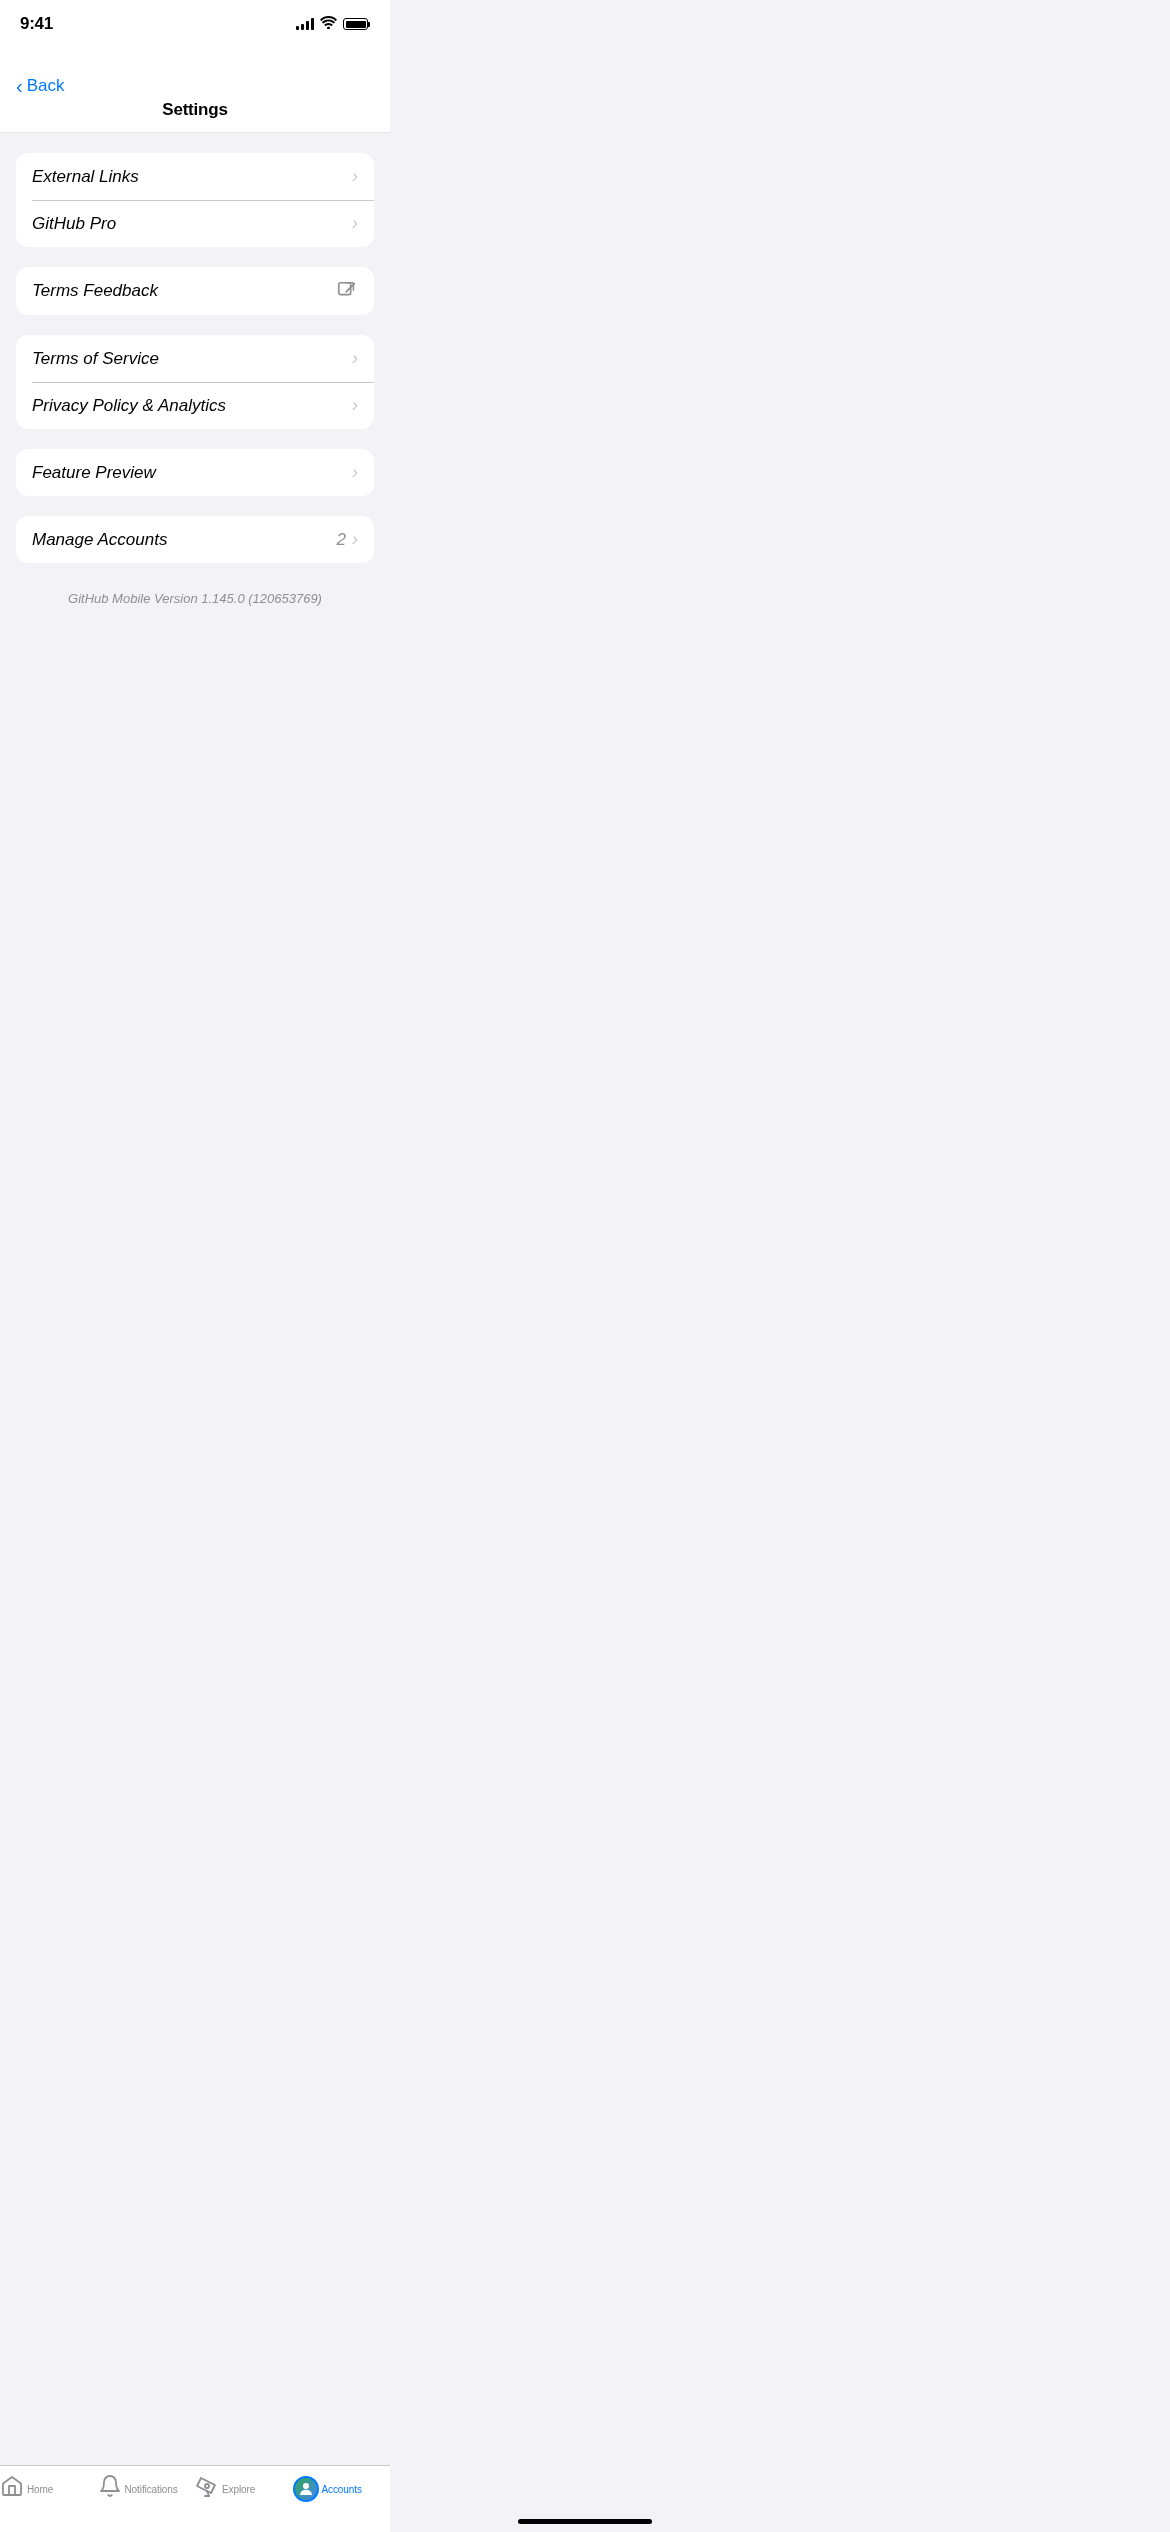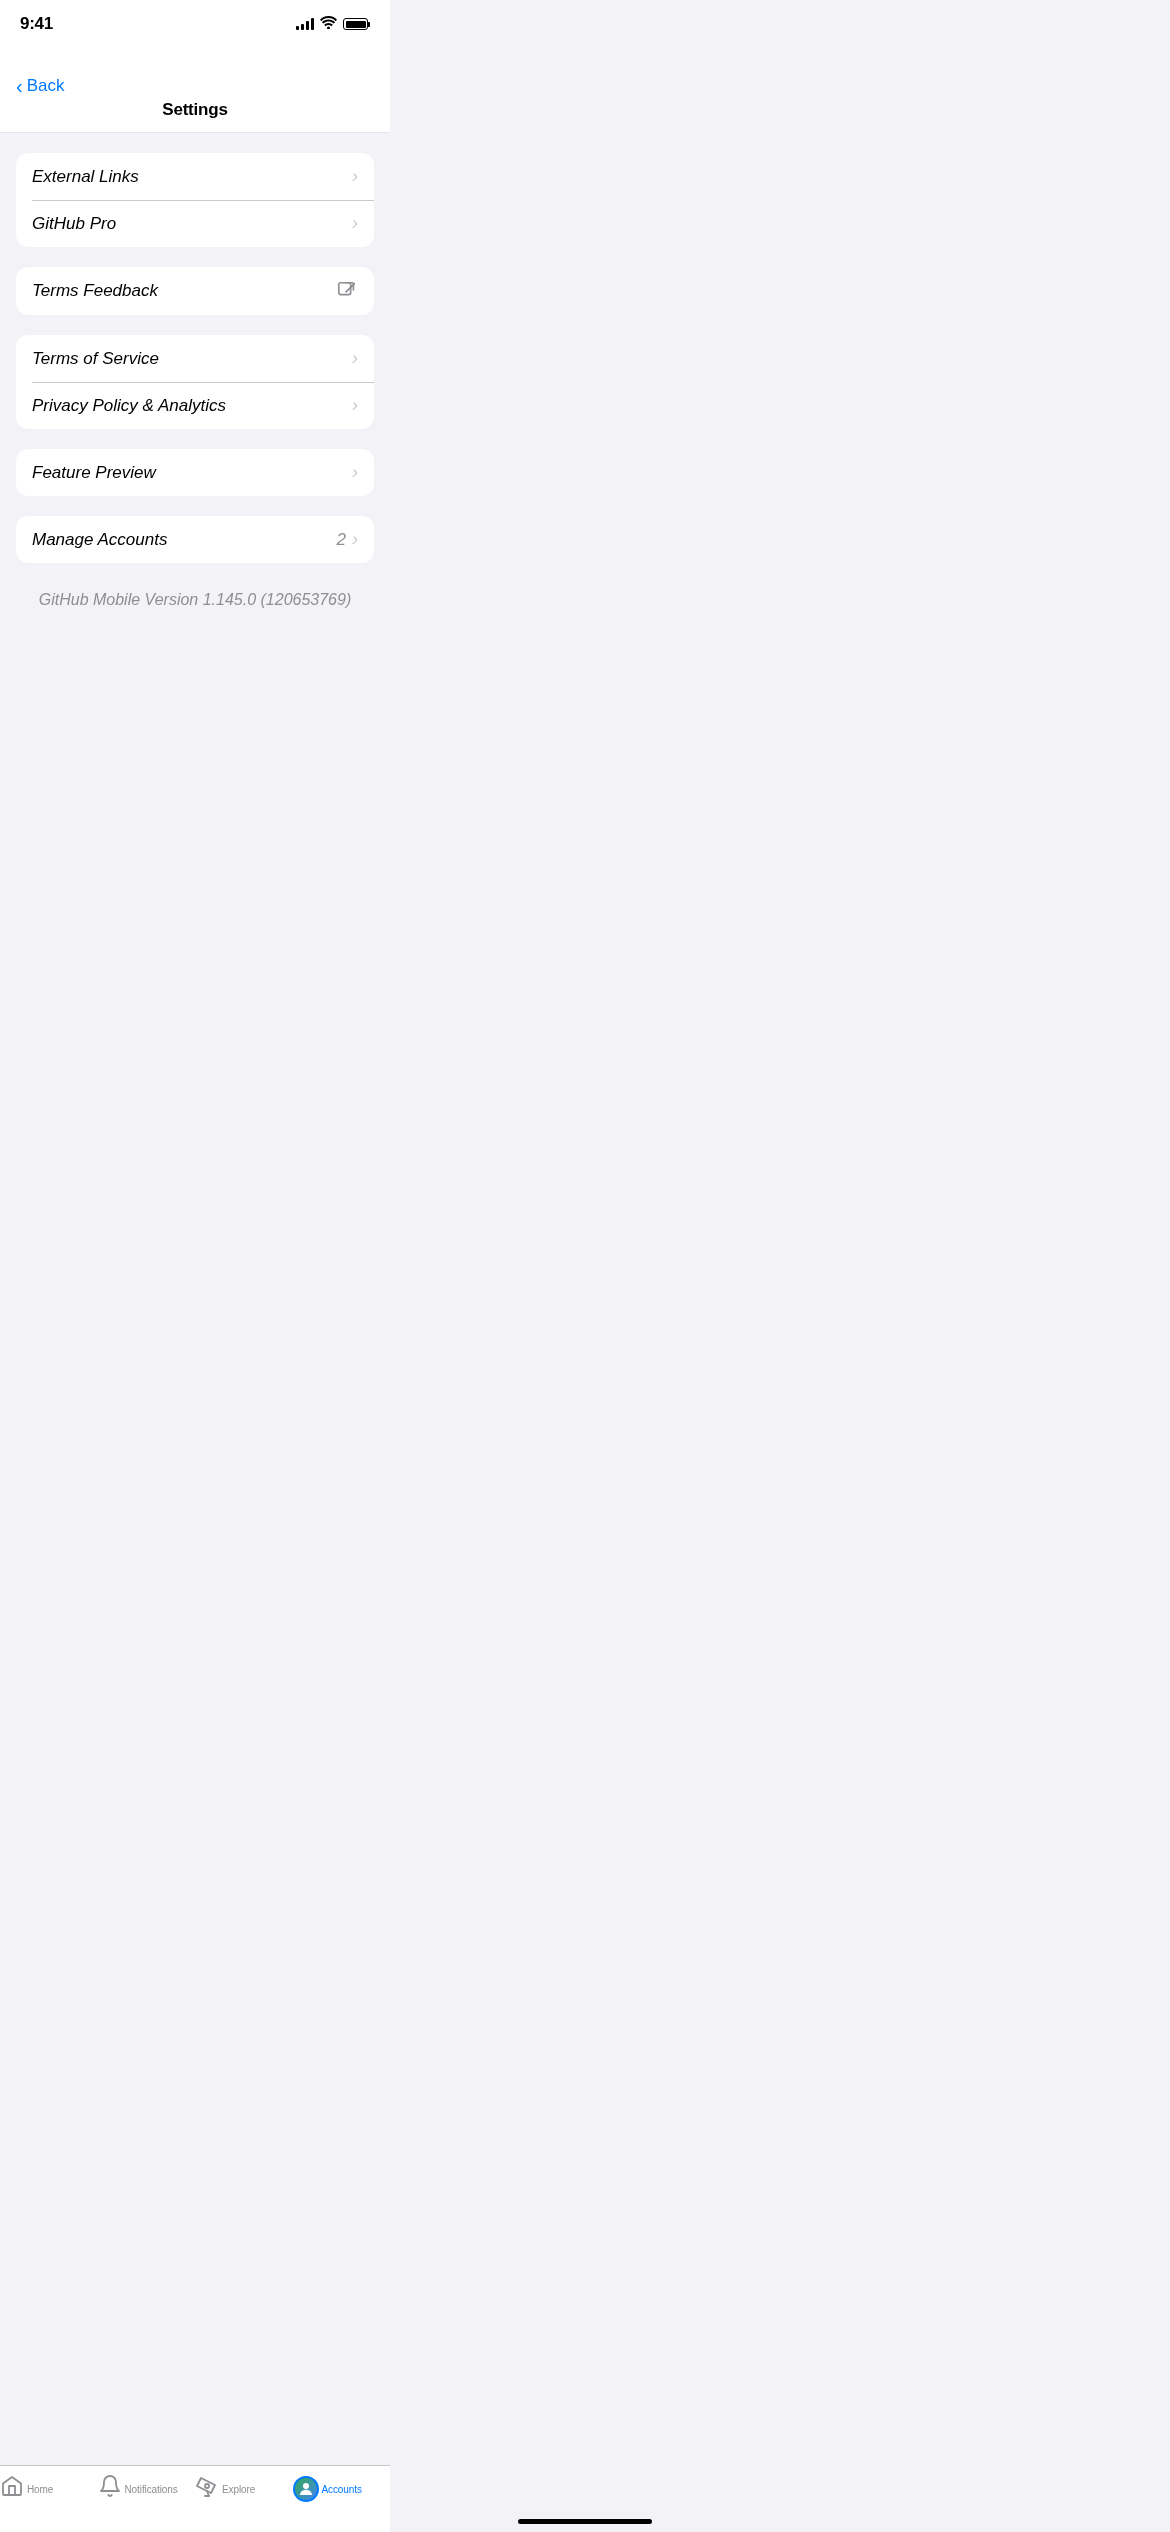--- a/index.html
+++ b/index.html
@@ -185,21 +185,21 @@
 
     
     .settings-item-label.blue {
       color: #007aff;
     }
 
     
     .version-text {
       text-align: center;
       color: #8e8e93;
-      font-size: 16px;
+      font-size: 13px;
       padding: 8px 16px 20px;
     }
 
     
     .tab-bar {
       position: fixed;
       bottom: 0;
       left: 0;
       width: 390px;
       background: #fff;

